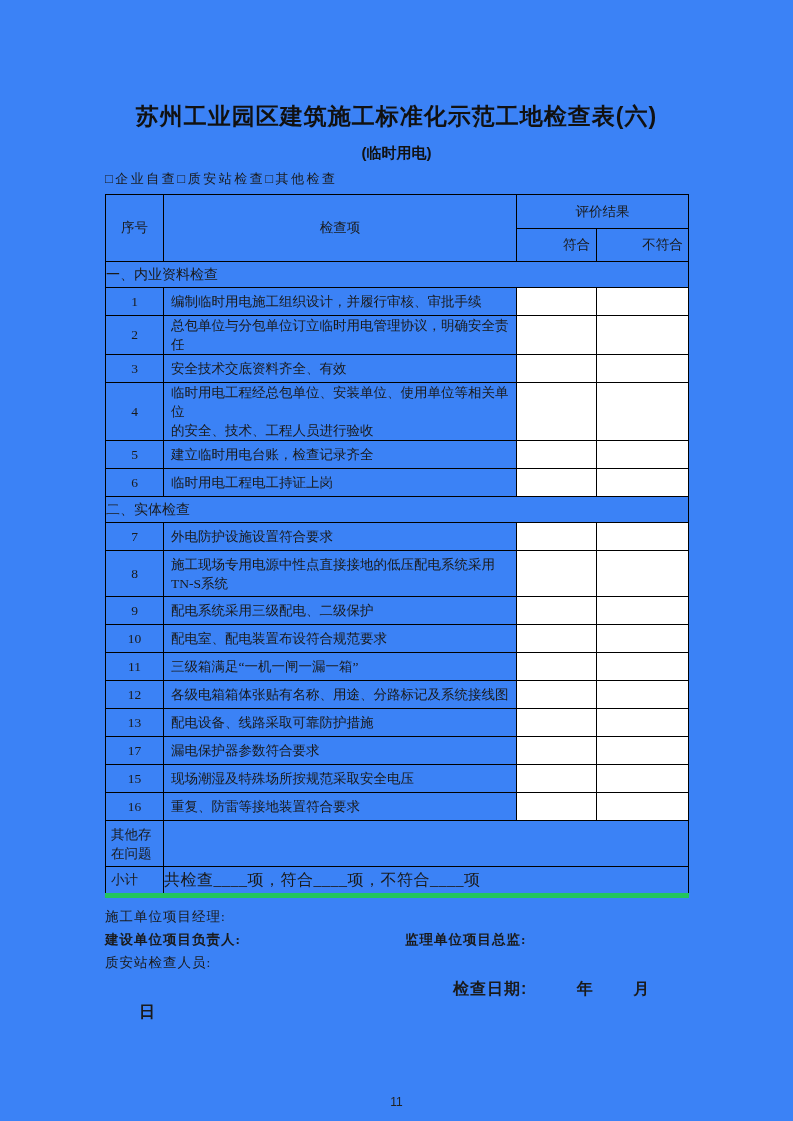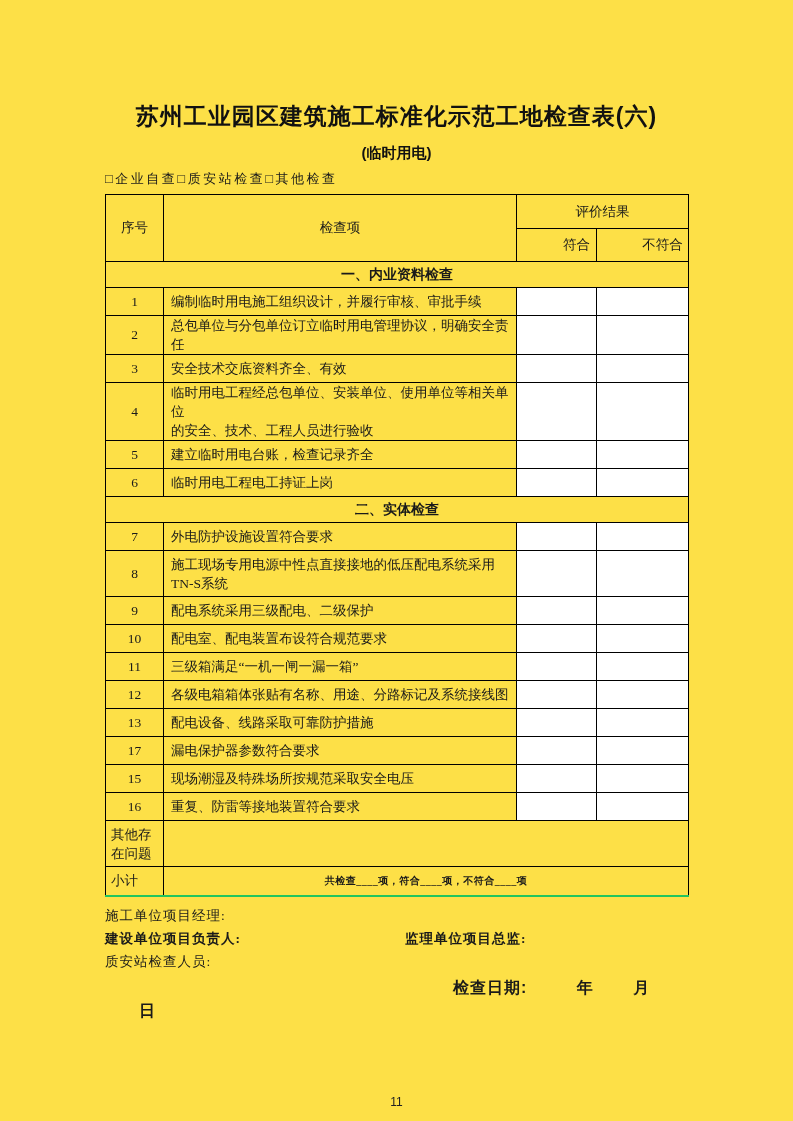--- a/index.html
+++ b/index.html
@@ -5,21 +5,21 @@
   * { margin: 0; padding: 0; box-sizing: border-box; }
   html, body { background: #ffffff; }
   body {
     font-family: "Liberation Serif", "DejaVu Serif", serif;
     color: #1a1a1a;
   }
   .page {
     position: relative;
     width: 793px;
     height: 1121px;
-    background: #fde047;
+    background: #3b82f6;
     overflow: hidden;
   }
   .content {
     position: absolute;
     left: 105px;
     top: 0;
     width: 583px;
   }
   .doc-title {
     margin-top: 100px;
@@ -61,24 +61,24 @@
     border-collapse: collapse;
     table-layout: fixed;
   }
   .doc-table th, .doc-table td {
     border: 1px solid #000;
     font-weight: normal;
     font-size: 13.5px;
     color: #1a1a1a;
     vertical-align: middle;
   }
-  .doc-table tr.bottom-edge td { border-bottom: 2px solid #22c55e; }
+  .doc-table tr.bottom-edge td { border-bottom: 5px solid #22c55e; }
   .hdr-row1 th { height: 34px; text-align: center; }
   .hdr-row2 th { height: 33px; text-align: center; padding-left: 40px; }
-  .section-row td { height: 26px; text-align: center; font-size: 14px; font-weight: bold; }
+  .section-row td { height: 26px; font-size: 14px; }
   .item-row td { height: 28px; }
   .item-row.tall td { height: 46px; }
   .cell-no { text-align: center; font-size: 13px; }
   .cell-item {
     text-align: left;
     padding-left: 7px;
     padding-right: 1px;
     font-size: 13px;
     line-height: 19px;
     white-space: pre-wrap;
@@ -92,24 +92,23 @@
     font-size: 13.5px;
     line-height: 19px;
   }
   .subtotal-row td { height: 29px; }
   .subtotal-row .subtotal-label {
     text-align: left;
     padding-left: 5px;
     font-size: 13.5px;
   }
   .subtotal-row .subtotal-text {
-    text-align: center;
-    font-size: 10px;
+    text-align: left;
+    font-size: 16px;
     letter-spacing: 0.5px;
-    font-weight: bold;
   }
   .footer {
     margin-top: 7px;
     font-size: 13.5px;
     letter-spacing: 1px;
   }
   .footer-line { line-height: 23px; }
   .footer-line1 { display: flex; font-weight: 600; }
   .footer-line1 .fl-left { width: 300px; }
   .date-line {

